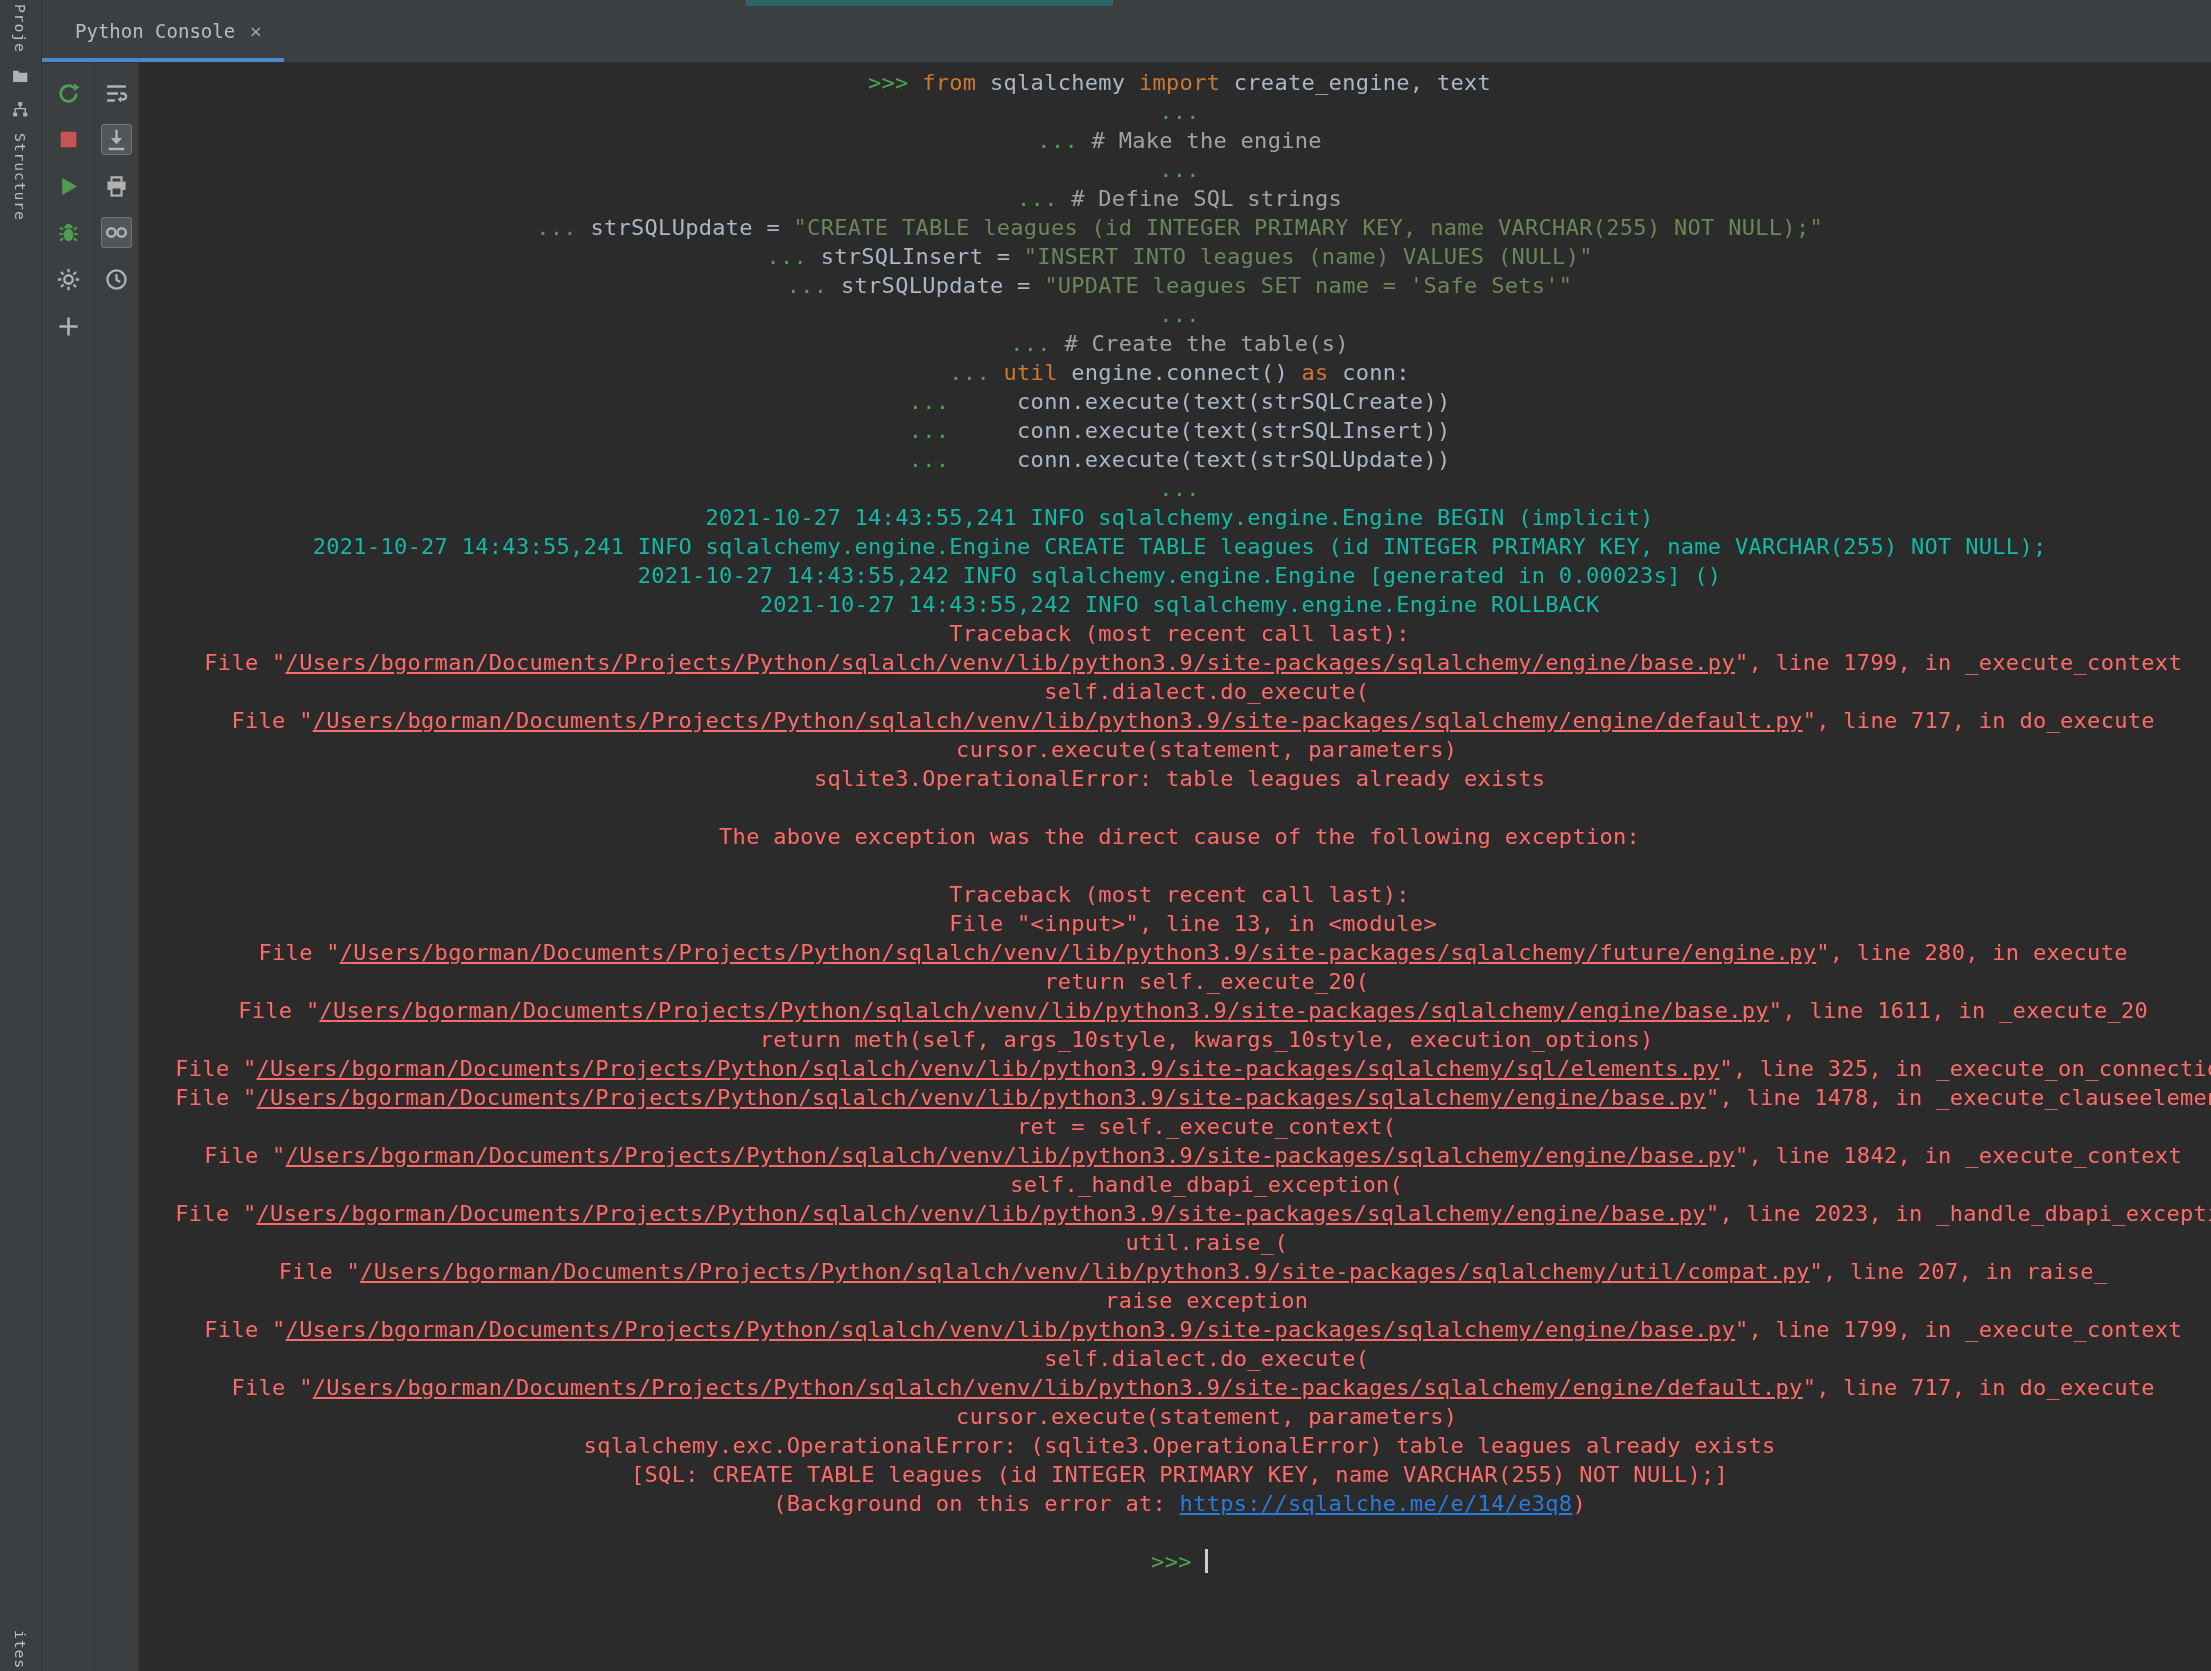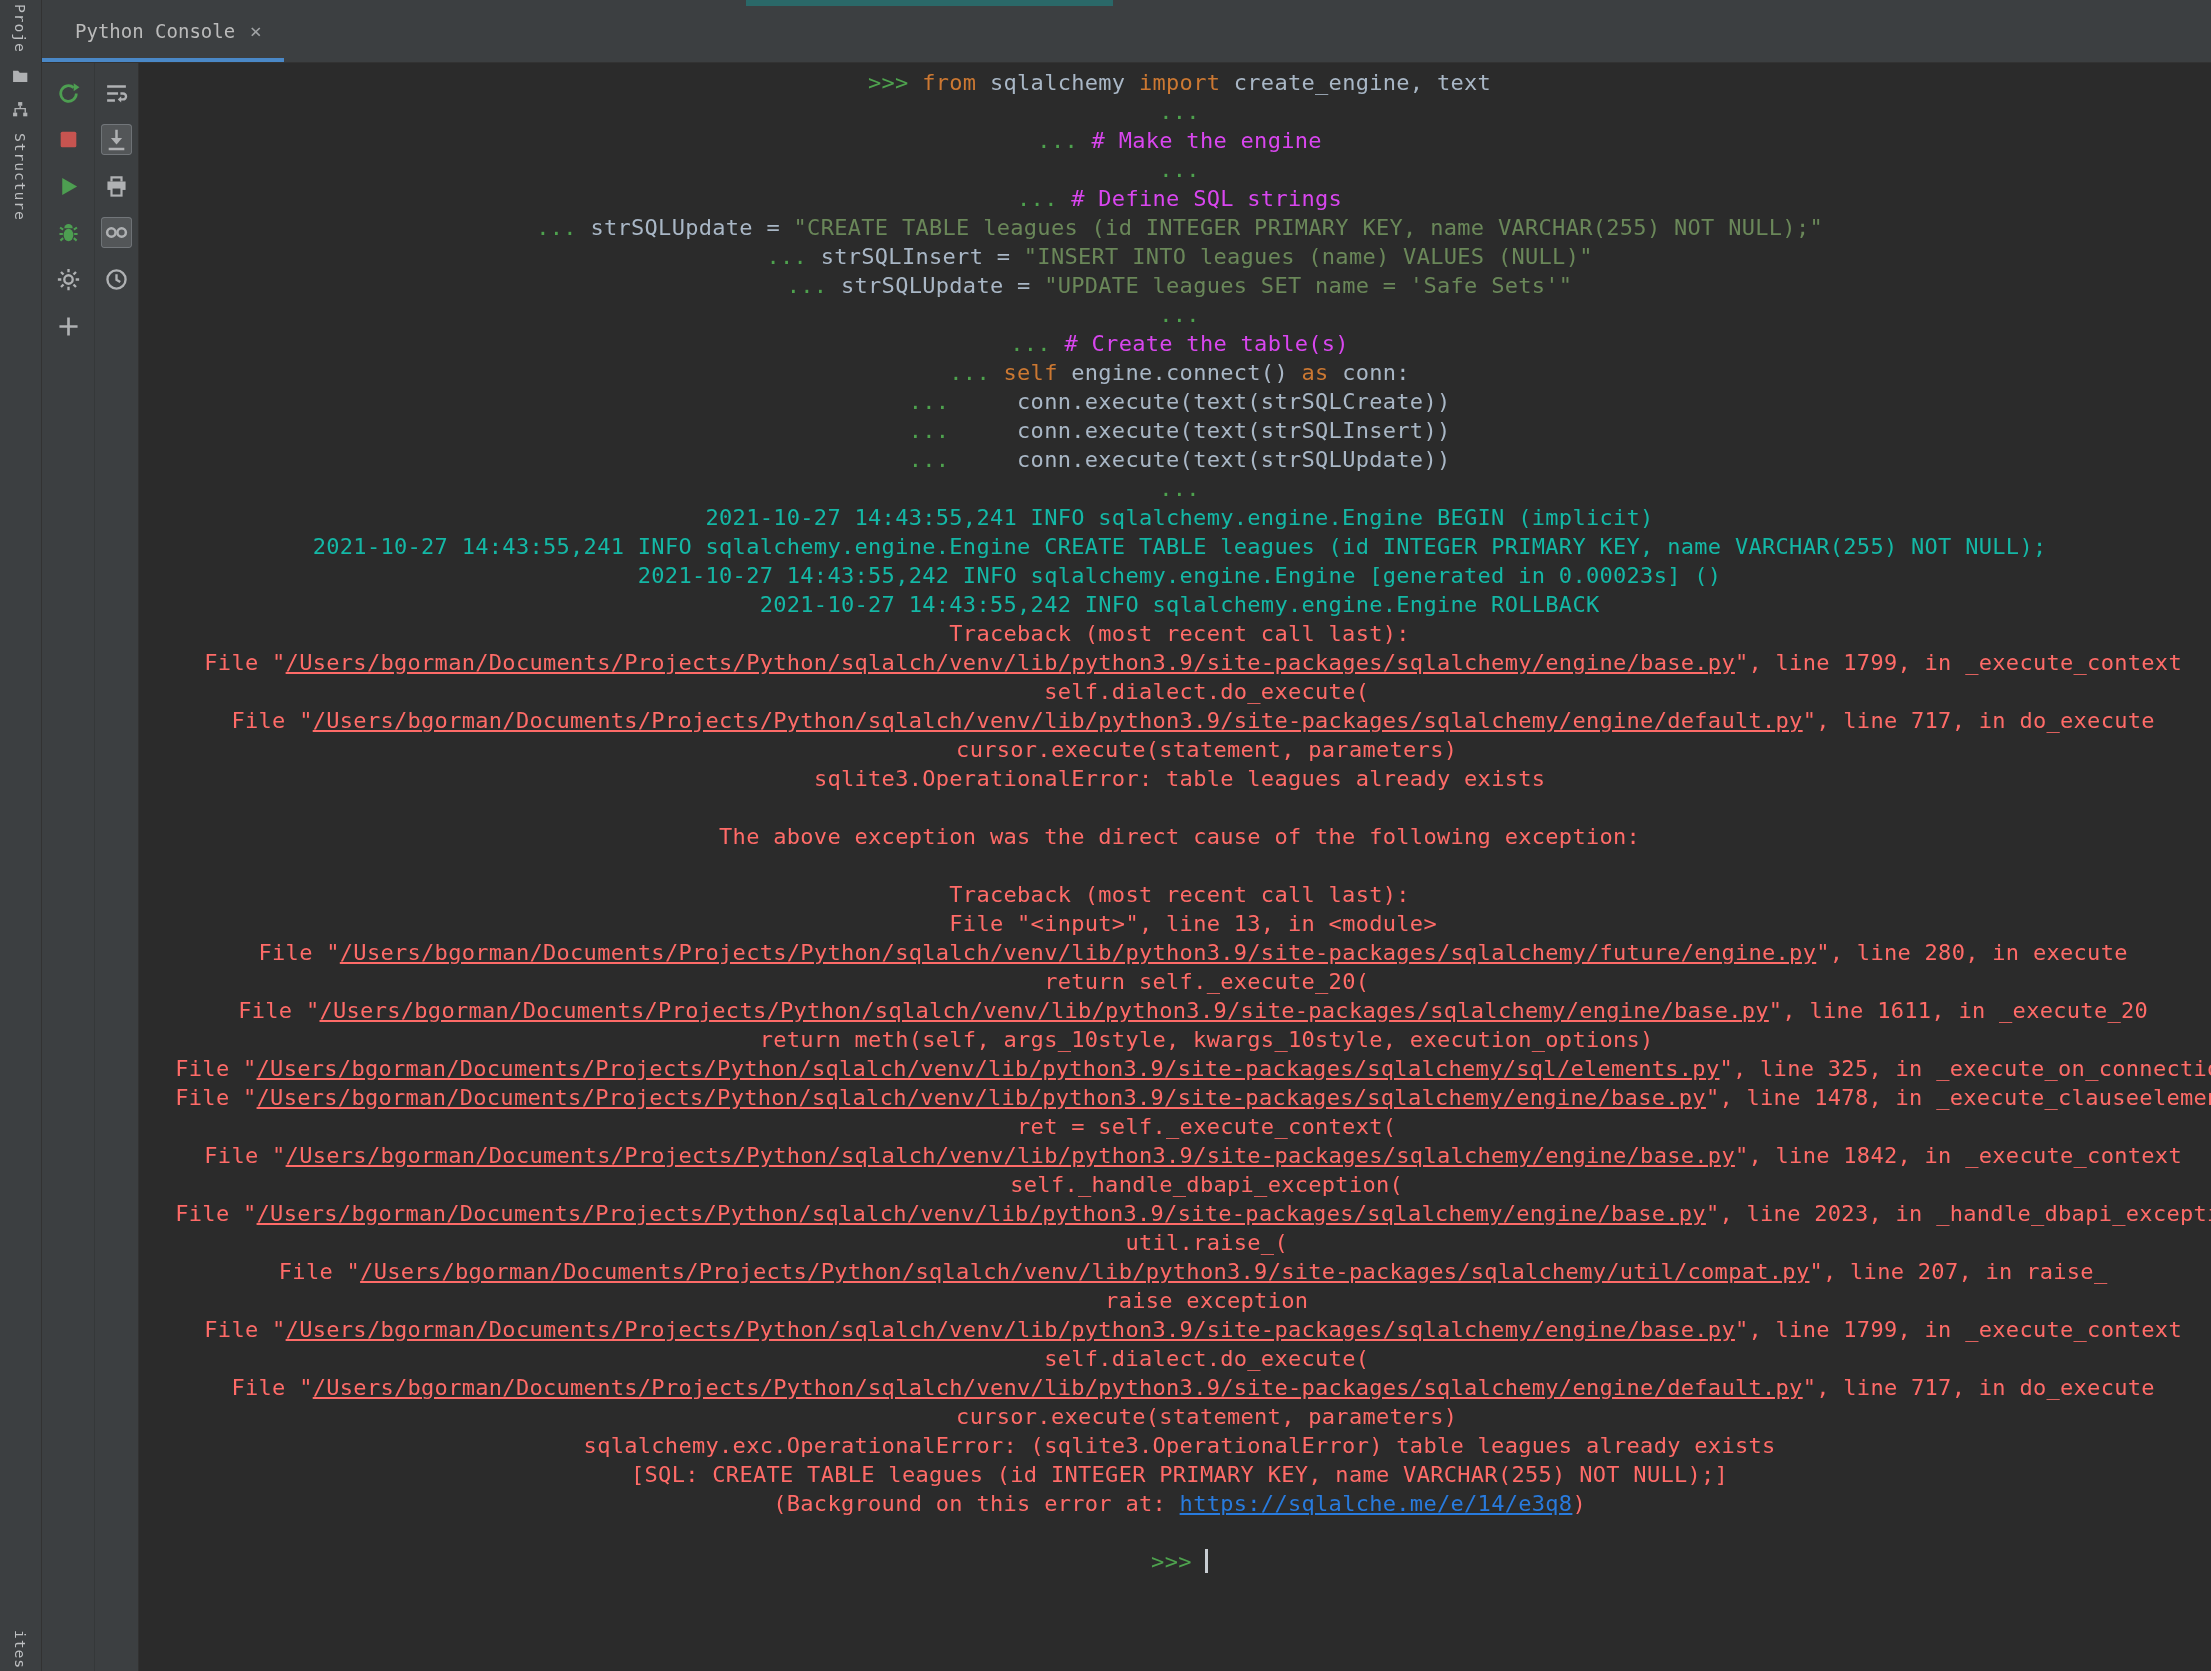--- a/index.html
+++ b/index.html
@@ -35,21 +35,21 @@
   .icon-btn{width:31px;height:31px;min-height:31px;display:flex;align-items:center;justify-content:center;border-radius:3.7px;}
   .icon-btn.active{background:rgba(255,255,255,0.12);box-shadow:inset 0 0 0 0.9px #72767a;}
   .icon-btn svg{width:25px;height:25px;display:block;}
 
   
   .console{flex:1;min-width:0;background:#2b2b2b;padding:4.6px 0 0 9.2px;overflow:hidden;font-size:22px;line-height:29px;letter-spacing:0.3px;color:#A9B7C6;cursor:text;}
   .console-line{height:29px;white-space:pre;text-align:center;}
   .seg-prompt{color:#4EA24E;}
   .seg-kw{color:#CC7832;}
   .seg-str{color:#6A8759;}
-  .seg-com{color:#d946ef;}
+  .seg-com{color:#a3a3a3;}
   .seg-def{color:#A9B7C6;}
   .seg-log{color:#14b8a6;}
   .seg-err{color:#FF6B68;margin-top:27px;}
   .seg-errlink{color:#FF6B68;text-decoration:underline;cursor:pointer;}
   .seg-urllink{color:#287BDE;text-decoration:underline;cursor:pointer;}
   .seg-cursor{display:inline-block;width:2.8px;height:24px;background:#c8cdd2;vertical-align:-4.6px;}
 </style>
 </head>
 <body>
 
@@ -176,21 +176,21 @@
           <div class="console-line"><span class="seg-prompt">&gt;&gt;&gt; </span><span class="seg-kw">from</span><span class="seg-def"> sqlalchemy </span><span class="seg-kw">import</span><span class="seg-def"> create_engine, text</span></div>
           <div class="console-line"><span class="seg-prompt">...</span></div>
           <div class="console-line"><span class="seg-prompt">... </span><span class="seg-com"># Make the engine</span></div>
           <div class="console-line"><span class="seg-prompt">...</span></div>
           <div class="console-line"><span class="seg-prompt">... </span><span class="seg-com"># Define SQL strings</span></div>
           <div class="console-line"><span class="seg-prompt">... </span><span class="seg-def">strSQLUpdate = </span><span class="seg-str">"CREATE TABLE leagues (id INTEGER PRIMARY KEY, name VARCHAR(255) NOT NULL);"</span></div>
           <div class="console-line"><span class="seg-prompt">... </span><span class="seg-def">strSQLInsert = </span><span class="seg-str">"INSERT INTO leagues (name) VALUES (NULL)"</span></div>
           <div class="console-line"><span class="seg-prompt">... </span><span class="seg-def">strSQLUpdate = </span><span class="seg-str">"UPDATE leagues SET name = 'Safe Sets'"</span></div>
           <div class="console-line"><span class="seg-prompt">...</span></div>
           <div class="console-line"><span class="seg-prompt">... </span><span class="seg-com"># Create the table(s)</span></div>
-          <div class="console-line"><span class="seg-prompt">... </span><span class="seg-kw">self</span><span class="seg-def"> engine.connect() </span><span class="seg-kw">as</span><span class="seg-def"> conn:</span></div>
+          <div class="console-line"><span class="seg-prompt">... </span><span class="seg-kw">util</span><span class="seg-def"> engine.connect() </span><span class="seg-kw">as</span><span class="seg-def"> conn:</span></div>
           <div class="console-line"><span class="seg-prompt">... </span><span class="seg-def">    conn.execute(text(strSQLCreate))</span></div>
           <div class="console-line"><span class="seg-prompt">... </span><span class="seg-def">    conn.execute(text(strSQLInsert))</span></div>
           <div class="console-line"><span class="seg-prompt">... </span><span class="seg-def">    conn.execute(text(strSQLUpdate))</span></div>
           <div class="console-line"><span class="seg-prompt">...</span></div>
           <div class="console-line"><span class="seg-log">2021-10-27 14:43:55,241 INFO sqlalchemy.engine.Engine BEGIN (implicit)</span></div>
           <div class="console-line"><span class="seg-log">2021-10-27 14:43:55,241 INFO sqlalchemy.engine.Engine CREATE TABLE leagues (id INTEGER PRIMARY KEY, name VARCHAR(255) NOT NULL);</span></div>
           <div class="console-line"><span class="seg-log">2021-10-27 14:43:55,242 INFO sqlalchemy.engine.Engine [generated in 0.00023s] ()</span></div>
           <div class="console-line"><span class="seg-log">2021-10-27 14:43:55,242 INFO sqlalchemy.engine.Engine ROLLBACK</span></div>
           <div class="console-line"><span class="seg-err">Traceback (most recent call last):</span></div>
           <div class="console-line"><span class="seg-err">  File "</span><span class="seg-errlink">/Users/bgorman/Documents/Projects/Python/sqlalch/venv/lib/python3.9/site-packages/sqlalchemy/engine/base.py</span><span class="seg-err">", line 1799, in _execute_context</span></div>

